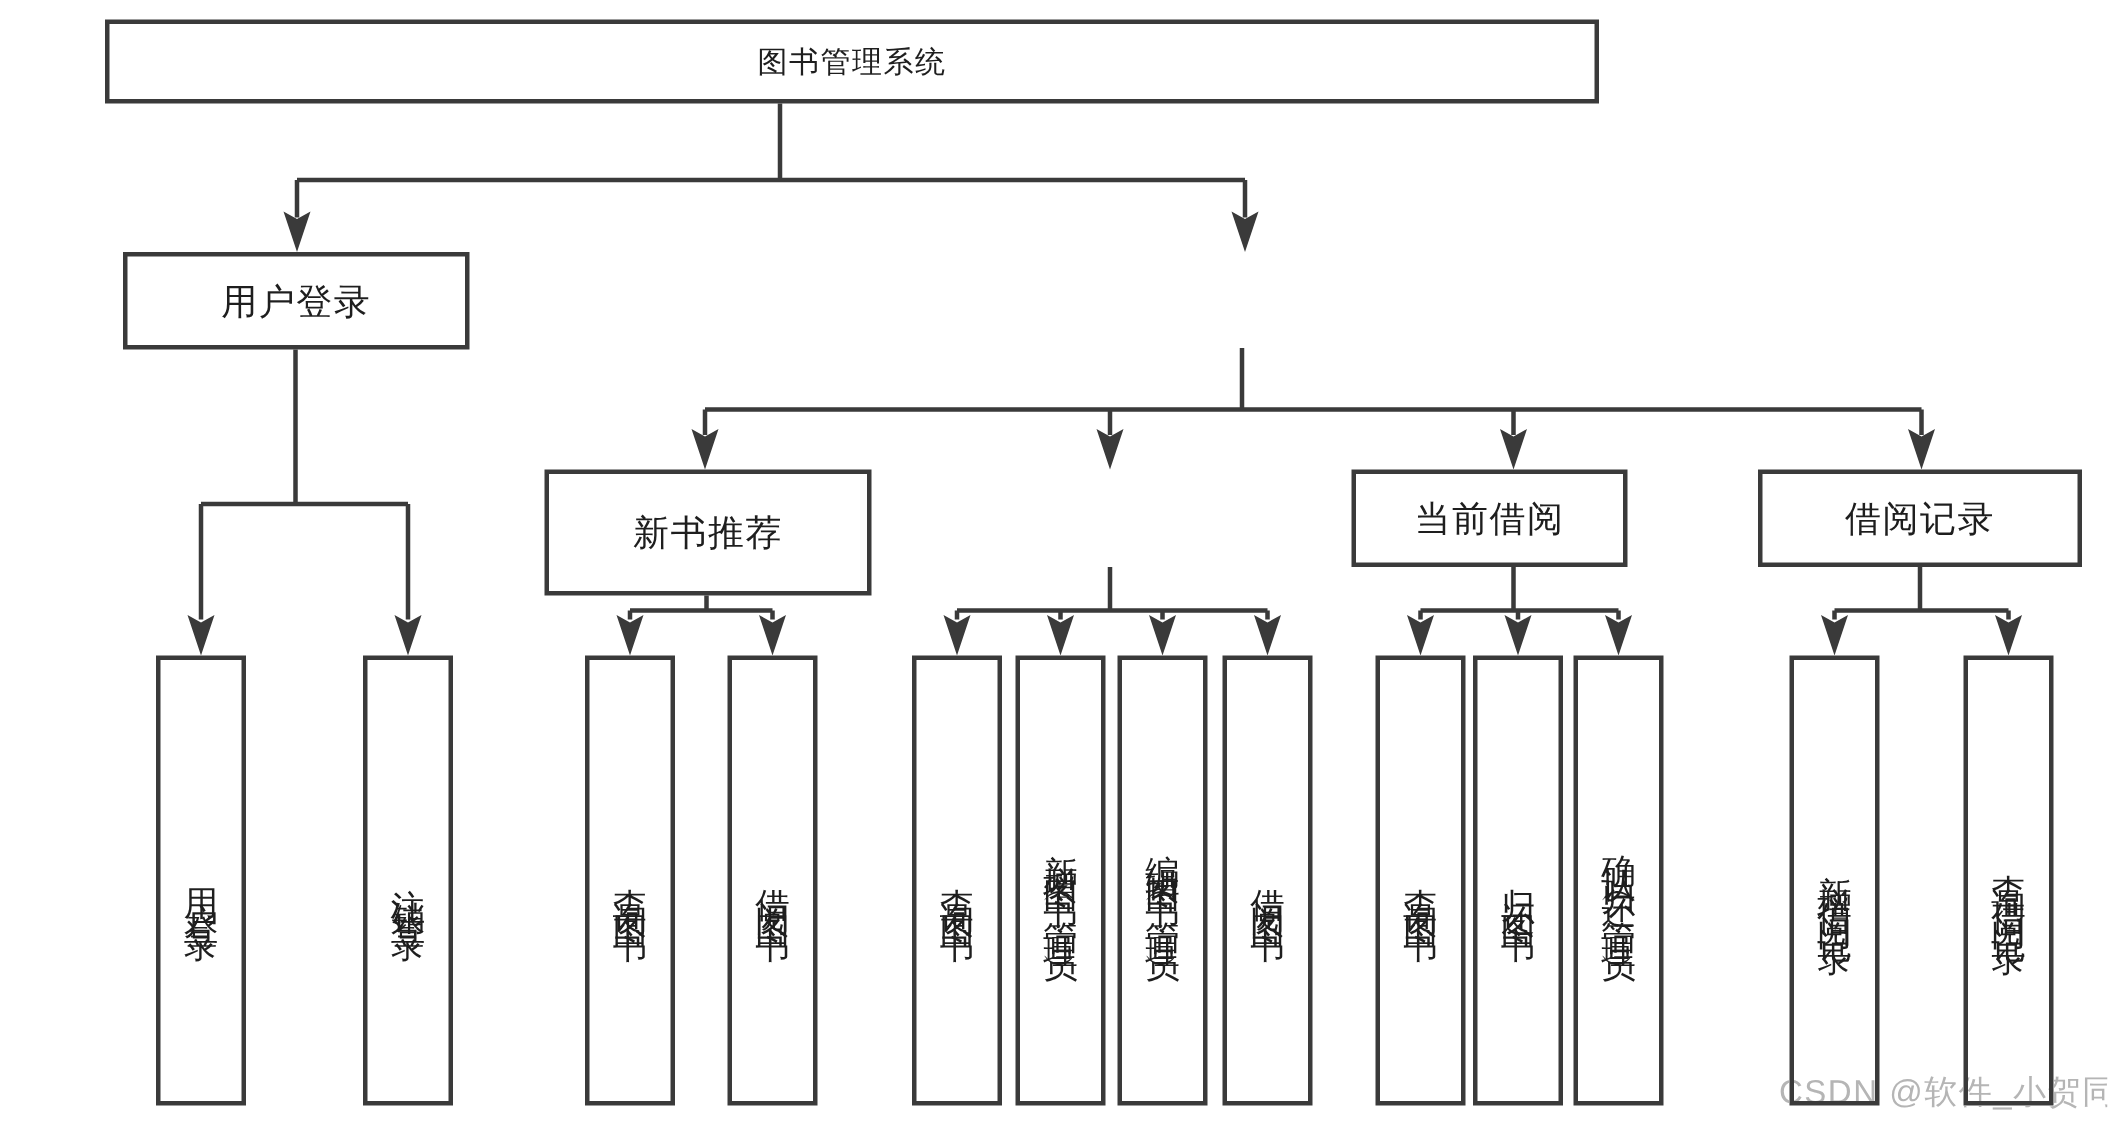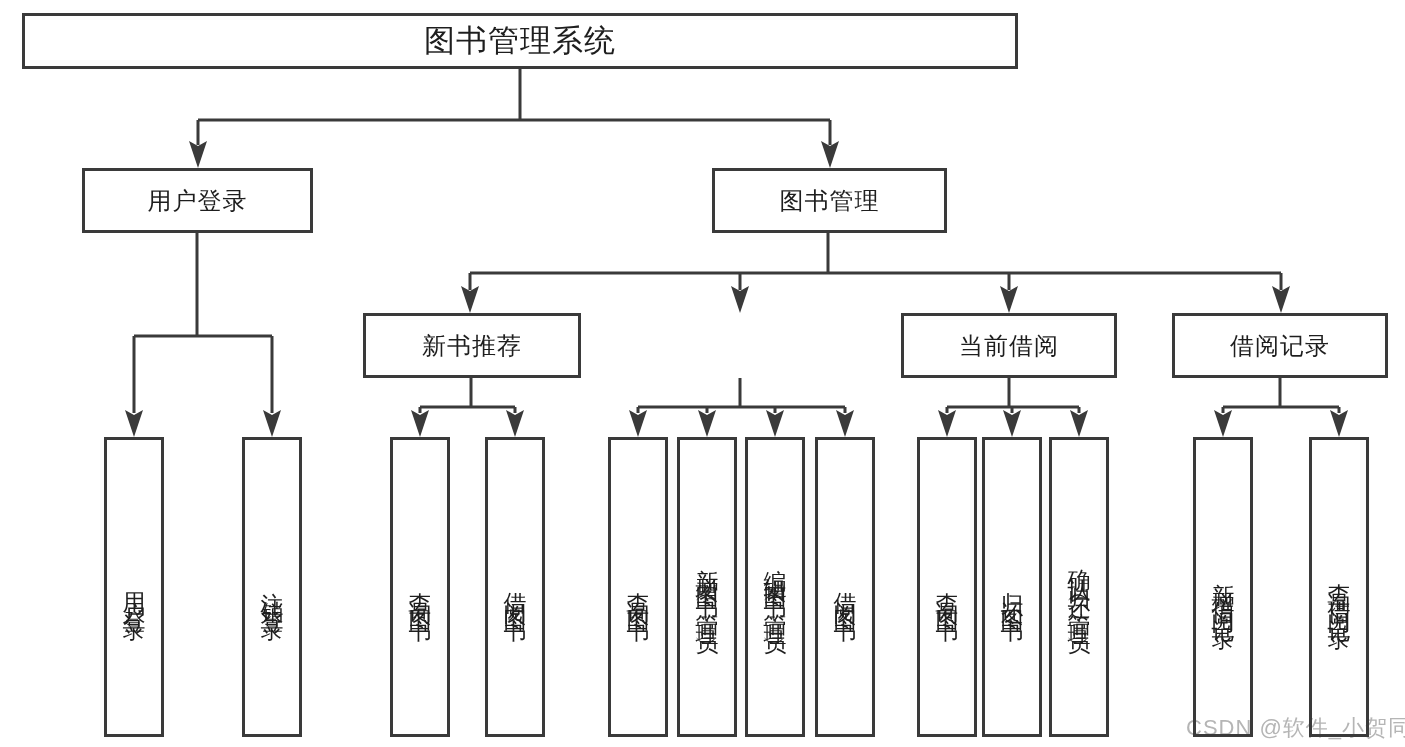--- a/index.html
+++ b/index.html
@@ -31,21 +31,21 @@
     display: flex;
     align-items: center;
     justify-content: center;
     z-index: 2;
   }
   .hbox {
     font-size: 24px;
     letter-spacing: 1px;
     white-space: nowrap;
   }
-  .root-box { font-size: 31px; }
+  .root-box { font-size: 20px; margin-left: 48px; }
   .leaf span {
     writing-mode: vertical-rl;
     text-orientation: mixed;
     font-size: 23px;
     letter-spacing: 9px;
     margin-bottom: -9px;
     line-height: 1;
   }
   #watermark {
     position: absolute;
@@ -104,28 +104,25 @@
       </g>
   </svg>
 
   <div class="box hbox root-box" style="left:22px; top:13px; width:996px; height:56px;">
     <span>图书管理系统</span>
   </div>
 
   <div class="box hbox" style="left:82px; top:168px; width:231px; height:65px;">
     <span>用户登录</span>
   </div>
-  <div class="box hbox" style="left:712px; top:168px; width:235px; height:65px;">
-    <span>图书管理</span>
-  </div>
 
-  <div class="box hbox" style="left:363px; top:313px; width:218px; height:65px;">
+  <div class="box hbox" style="left:363px; top:313px; width:218px; height:84px;">
     <span>新书推荐</span>
   </div>
-  <div class="box hbox" style="left:901px; top:313px; width:216px; height:65px;">
+  <div class="box hbox" style="left:901px; top:313px; width:184px; height:65px;">
     <span>当前借阅</span>
   </div>
   <div class="box hbox" style="left:1172px; top:313px; width:216px; height:65px;">
     <span>借阅记录</span>
   </div>
 
   <div class="box leaf" style="left:104px; top:437px; width:60px; height:300px;">
     <span>用户登录</span>
   </div>
   <div class="box leaf" style="left:242px; top:437px; width:60px; height:300px;">

